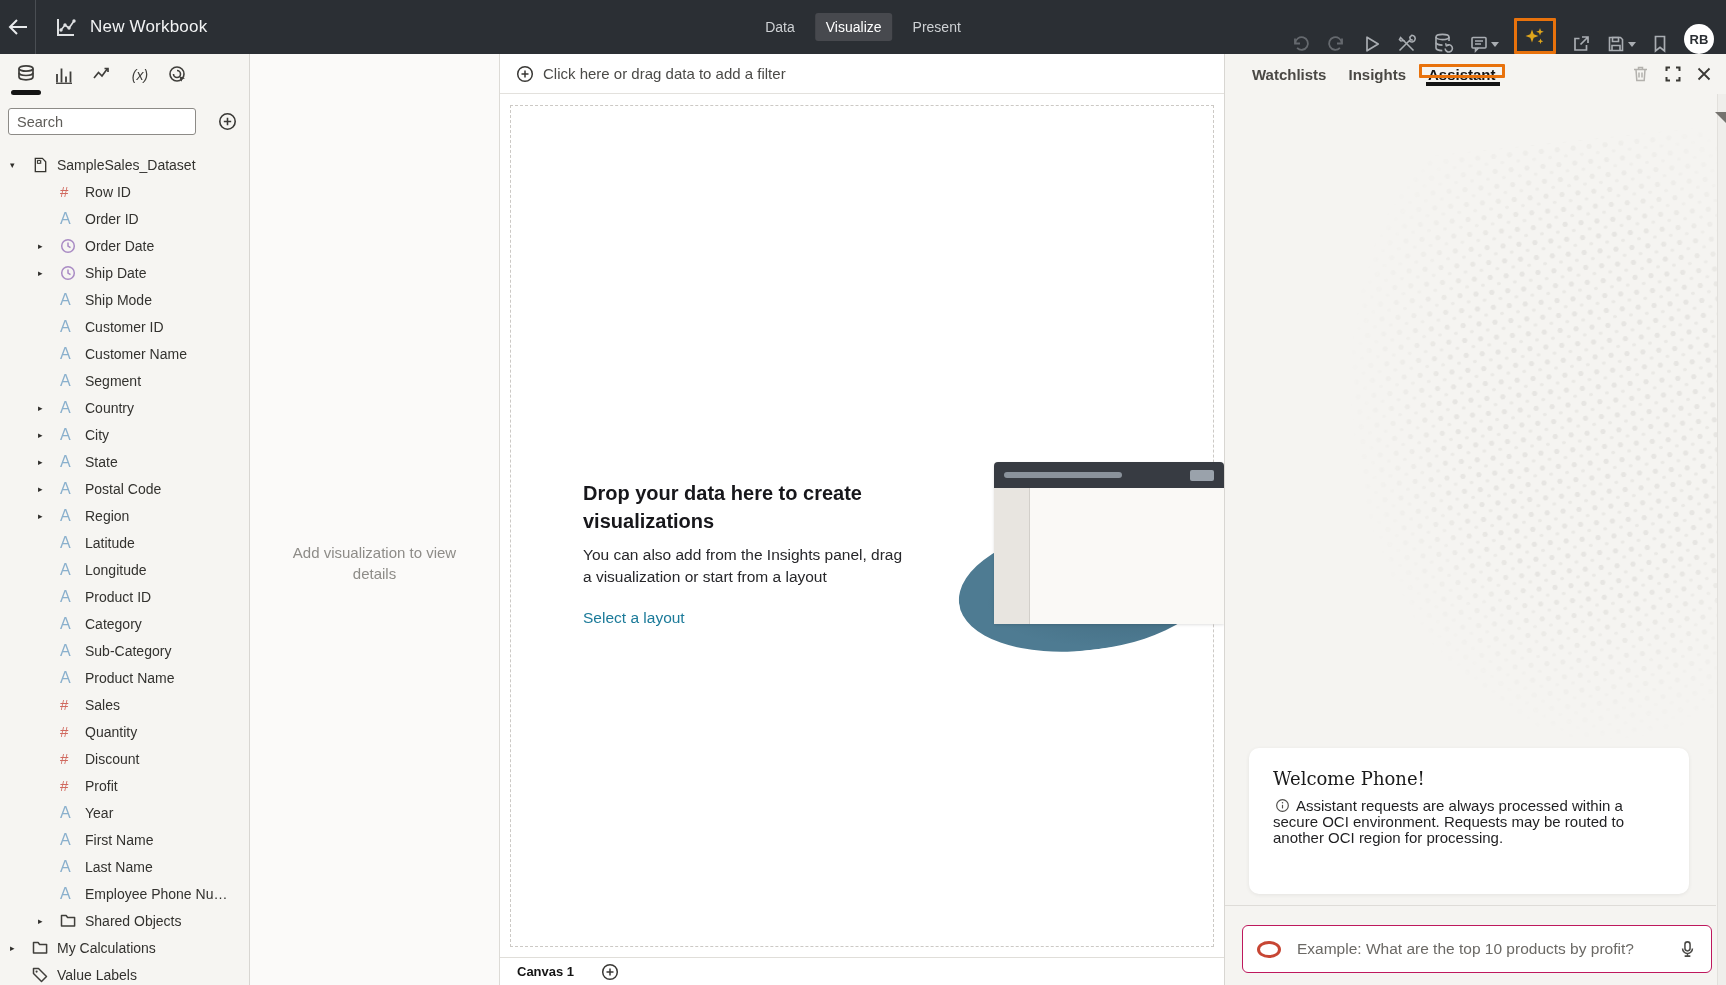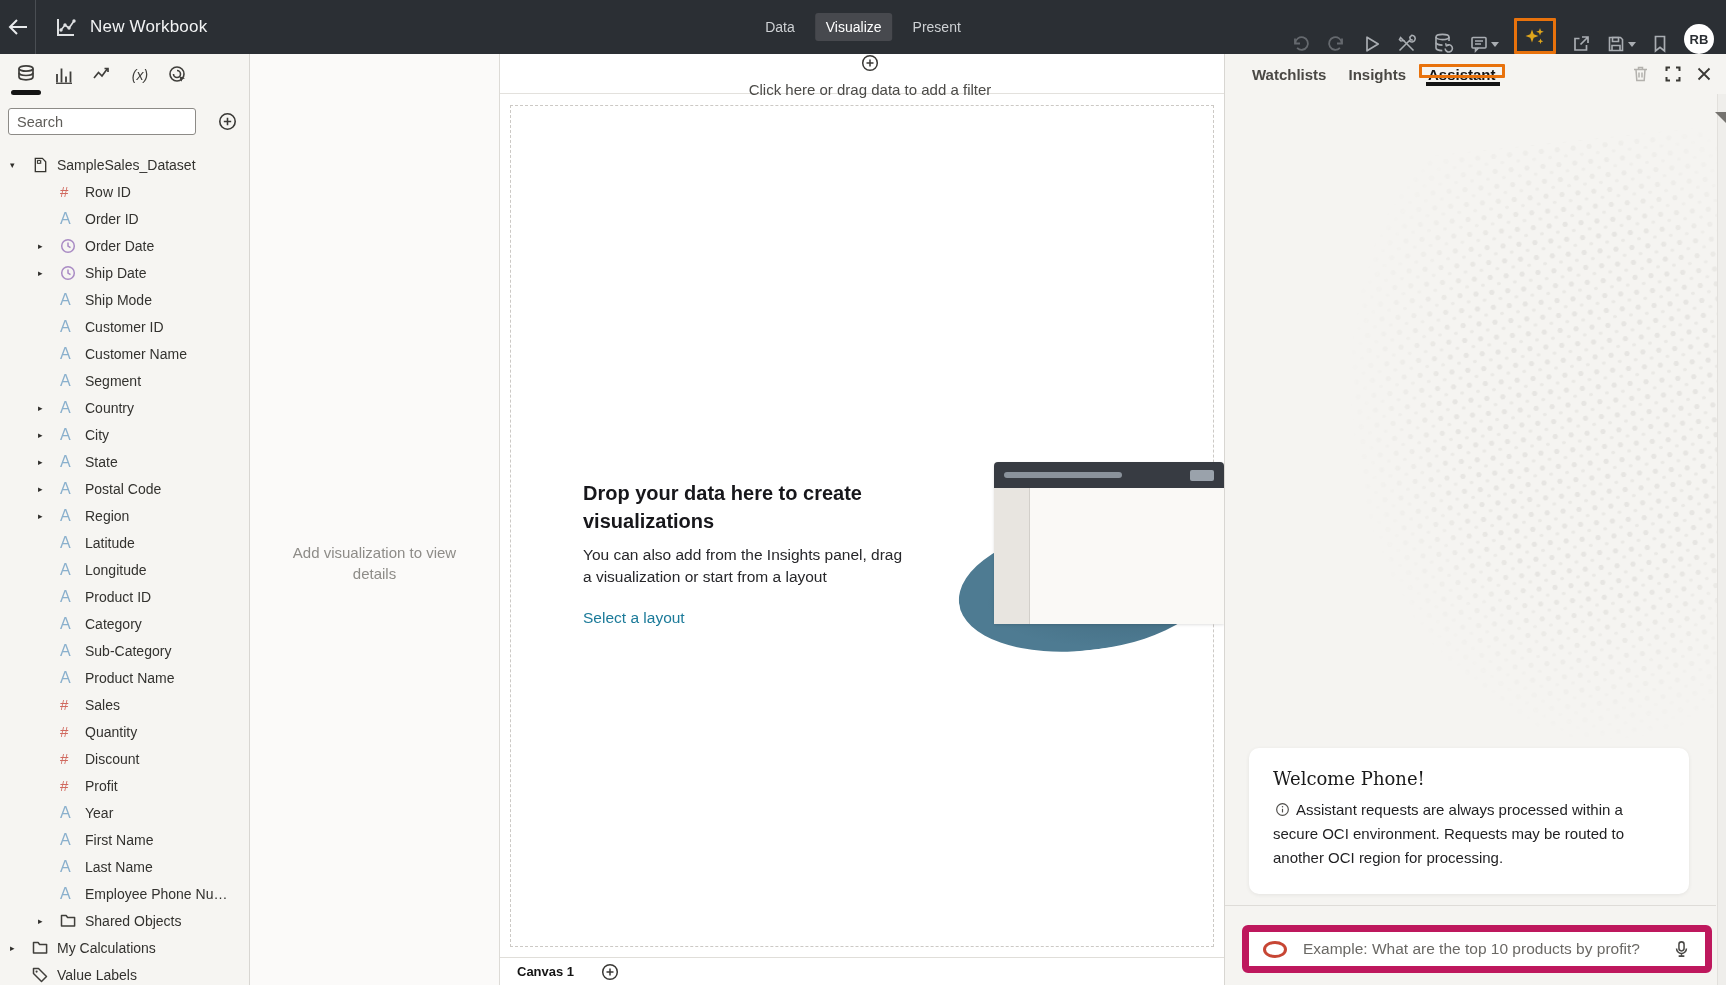--- a/index.html
+++ b/index.html
@@ -48,21 +48,21 @@
   .ticon{width:25px;flex:0 0 25px;display:flex;align-items:center;}
   .glyph{font-size:15px;line-height:1;}
   .glyph.num{color:#d0695f;}
   .glyph.txt{color:#8ab0cd;font-size:16px;}
   .tlabel{font-size:14px;color:#33322f;white-space:nowrap;}
 
   
   .mid-empty{position:absolute;left:50%;top:488px;transform:translateX(-50%);width:190px;text-align:center;font-size:15px;line-height:21px;color:#8e8c88;}
 
   
-  .filter-bar{height:40px;border-bottom:1px solid #e3e1dd;display:flex;align-items:center;padding-left:16px;gap:9px;flex-direction:column;}
+  .filter-bar{height:40px;border-bottom:1px solid #e3e1dd;display:flex;align-items:center;padding-left:16px;gap:9px;}
   .filter-text{font-size:15px;color:#4b4a47;}
   .cplus{color:#3a3936;display:flex;}
   .drop-zone{position:absolute;left:10px;right:10px;top:51px;bottom:38px;border:1px dashed #ccc9c5;}
   .drop-copy{position:absolute;left:72px;top:373px;width:332px;}
   .drop-title{margin:0;font-size:20px;line-height:28px;font-weight:700;color:#17171b;}
   .drop-sub{margin:9px 0 0 0;font-size:15.5px;line-height:22px;color:#27272a;}
   .drop-link{display:inline-block;margin-top:21px;font-size:15.5px;color:#1b7a99;text-decoration:none;cursor:pointer;}
   .illustration{position:absolute;right:-11px;top:356px;width:266px;height:210px;}
   .blob{position:absolute;left:0;top:62px;width:258px;height:126px;border-radius:52% 48% 50% 50%;transform:rotate(-7deg);background:radial-gradient(ellipse at 82% 55%, rgba(18,40,54,.28), transparent 62%),#4e7b92;}
   .mock-window{position:absolute;left:36px;top:0;width:230px;height:162px;background:#faf9f6;border-radius:4px 4px 0 0;box-shadow:0 1px 3px rgba(0,0,0,.12);}
@@ -84,24 +84,24 @@
   .rp-icons{position:absolute;right:14px;top:0;height:40px;display:flex;align-items:center;gap:14px;}
   .rp-icon{background:none;border:none;padding:0;cursor:pointer;display:flex;color:#3a3935;}
   .rp-icon.dim{color:#b3b1ad;}
   .dots{position:absolute;right:-30px;top:90px;width:400px;height:600px;transform:rotate(-6deg);
     background-image:radial-gradient(circle, rgba(60,55,45,.075) 2.3px, transparent 2.9px),radial-gradient(circle, rgba(60,55,45,.055) 1.5px, transparent 2.1px);
     background-size:16px 15px,16px 15px;background-position:0 0,8px 7px;
     -webkit-mask-image:radial-gradient(ellipse at 60% 45%, #000 40%, transparent 72%);
     mask-image:radial-gradient(ellipse at 60% 45%, #000 40%, transparent 72%);}
   .welcome-card{position:absolute;left:24px;top:694px;width:440px;height:146px;background:#fff;border-radius:10px;box-shadow:0 1px 4px rgba(0,0,0,.07);padding:20px 24px;}
   .welcome-title{margin:0;font-family:"DejaVu Serif","Liberation Serif",serif;font-size:18px;font-weight:500;color:#1a1a1a;}
-  .welcome-body{margin:9px 0 0 0;font-size:15px;line-height:24px;color:#1f1f21;}
+  .welcome-body{margin:9px 0 0 0;font-size:15px;line-height:16px;color:#1f1f21;}
   .info-i{display:inline-flex;vertical-align:-2px;margin:0 6px 0 2px;color:#4f4e4b;}
   .rp-divider{position:absolute;left:0;right:10px;top:851px;height:1px;background:#dedcd8;}
-  .ask-box{position:absolute;left:17px;top:871px;width:470px;height:48px;background:#fff;border:7px solid #be185d;border-radius:6px;display:flex;align-items:center;padding:0 14px;}
+  .ask-box{position:absolute;left:17px;top:871px;width:470px;height:48px;background:#fff;border:1px solid #be185d;border-radius:6px;display:flex;align-items:center;padding:0 14px;}
   .oracle-o{width:24px;height:17px;border:3.5px solid #c74634;border-radius:50%;flex:0 0 24px;}
   .ask-input{flex:1;border:none;outline:none;font-size:15.5px;color:#333;margin-left:14px;background:transparent;}
   .ask-input::placeholder{color:#6b6965;}
   .mic{color:#4a4946;display:flex;flex:0 0 auto;}
   .scroll-strip{position:absolute;right:0;top:40px;bottom:0;width:9px;background:#efeeeb;border-left:1px solid #e2e0dc;}
   .grip{position:absolute;right:0;top:18px;width:0;height:0;border-top:11px solid #75736f;border-left:11px solid transparent;}
 </style>
 </head>
 <body>
 

